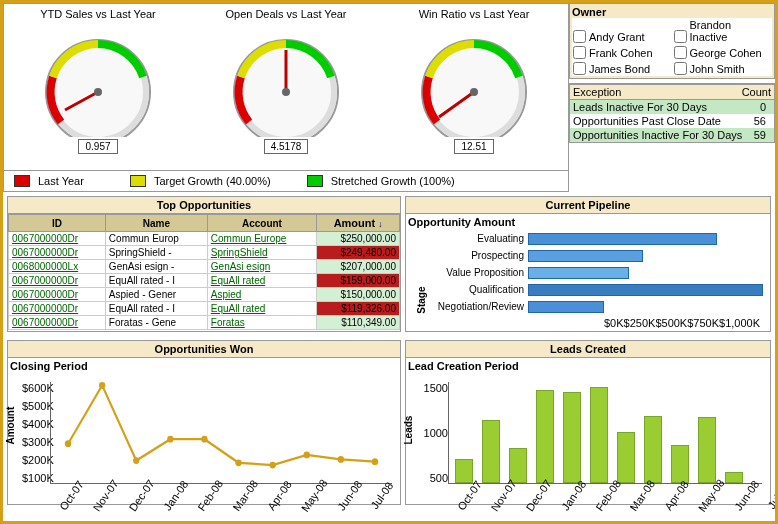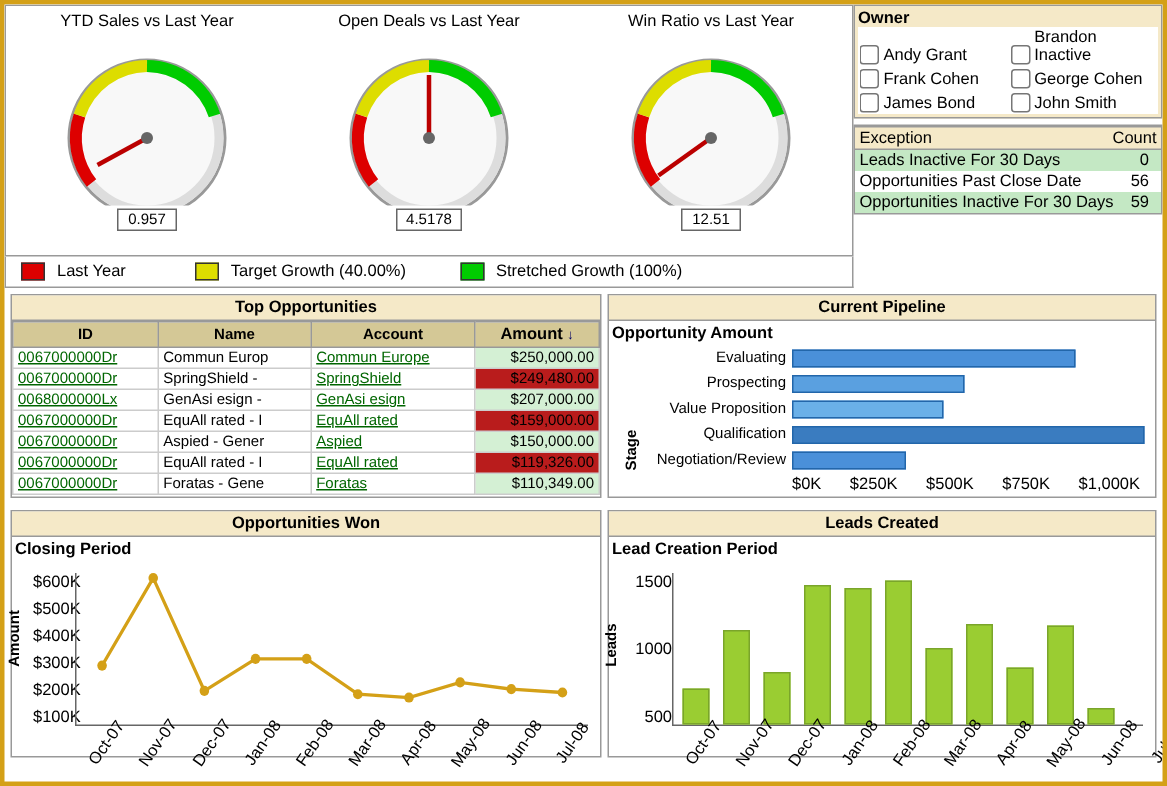--- a/index.html
+++ b/index.html
@@ -34,21 +34,21 @@
 .tbl th{background:#d4c896;border:1px solid #999;padding:2px;font-size:10px}
 .tbl td{border:1px solid #ccc;padding:1px 3px;font-size:10px}
 .tbl td.id,.tbl td.acc{color:#006600;text-decoration:underline}
 .tbl td.amt{text-align:right;background:#d4f0d4}
 .tbl tr.alt td.amt{background:#b91c1c}
 .pipe-sub{text-align:left;font-weight:bold;padding:2px}
 .hbar-row{display:flex;align-items:center;height:17px}
 .hbar-lbl{width:110px;text-align:right;padding-right:4px;font-size:10px}
 .hbar-trk{flex:1;height:12px;position:relative}
 .hbar-fill{position:absolute;height:12px;left:0;border:1px solid #2266aa}
-.hbar-axis{display:flex;margin-left:110px;font-size:9px;justify-content:space-between;padding:2px 10px 2px 0}
+.hbar-axis{display:flex;margin-left:110px;font-size:9px;justify-content:flex-end;padding:2px 10px 2px 0}
 .stage-lbl{position:absolute;left:2px;top:50%;transform:rotate(-90deg) translateX(-50%);font-weight:bold;font-size:10px}
 .pipe-body{position:relative;padding-left:12px}
 .chart-area{position:relative;height:130px;padding:4px 8px 20px 42px}
 .y-lbl{position:absolute;left:2px;top:50%;transform:rotate(-90deg);transform-origin:left;font-weight:bold;font-size:10px}
 .y-ticks{position:absolute;left:14px;top:8px;bottom:20px;width:28px;display:flex;flex-direction:column;justify-content:space-between;text-align:right;font-size:9px}
 .plot{position:absolute;left:42px;right:8px;top:8px;bottom:20px;border-left:1px solid #666;border-bottom:1px solid #666}
 .x-ticks{position:absolute;left:42px;right:8px;bottom:0;display:flex;justify-content:space-around;font-size:8px}
 .x-ticks span{transform:rotate(-55deg);transform-origin:top;white-space:nowrap}
 .bar{position:absolute;bottom:0;background:#9acd32;border:1px solid #7aa52a;width:18px}
 .sort-icon{color:#006;font-size:9px}

